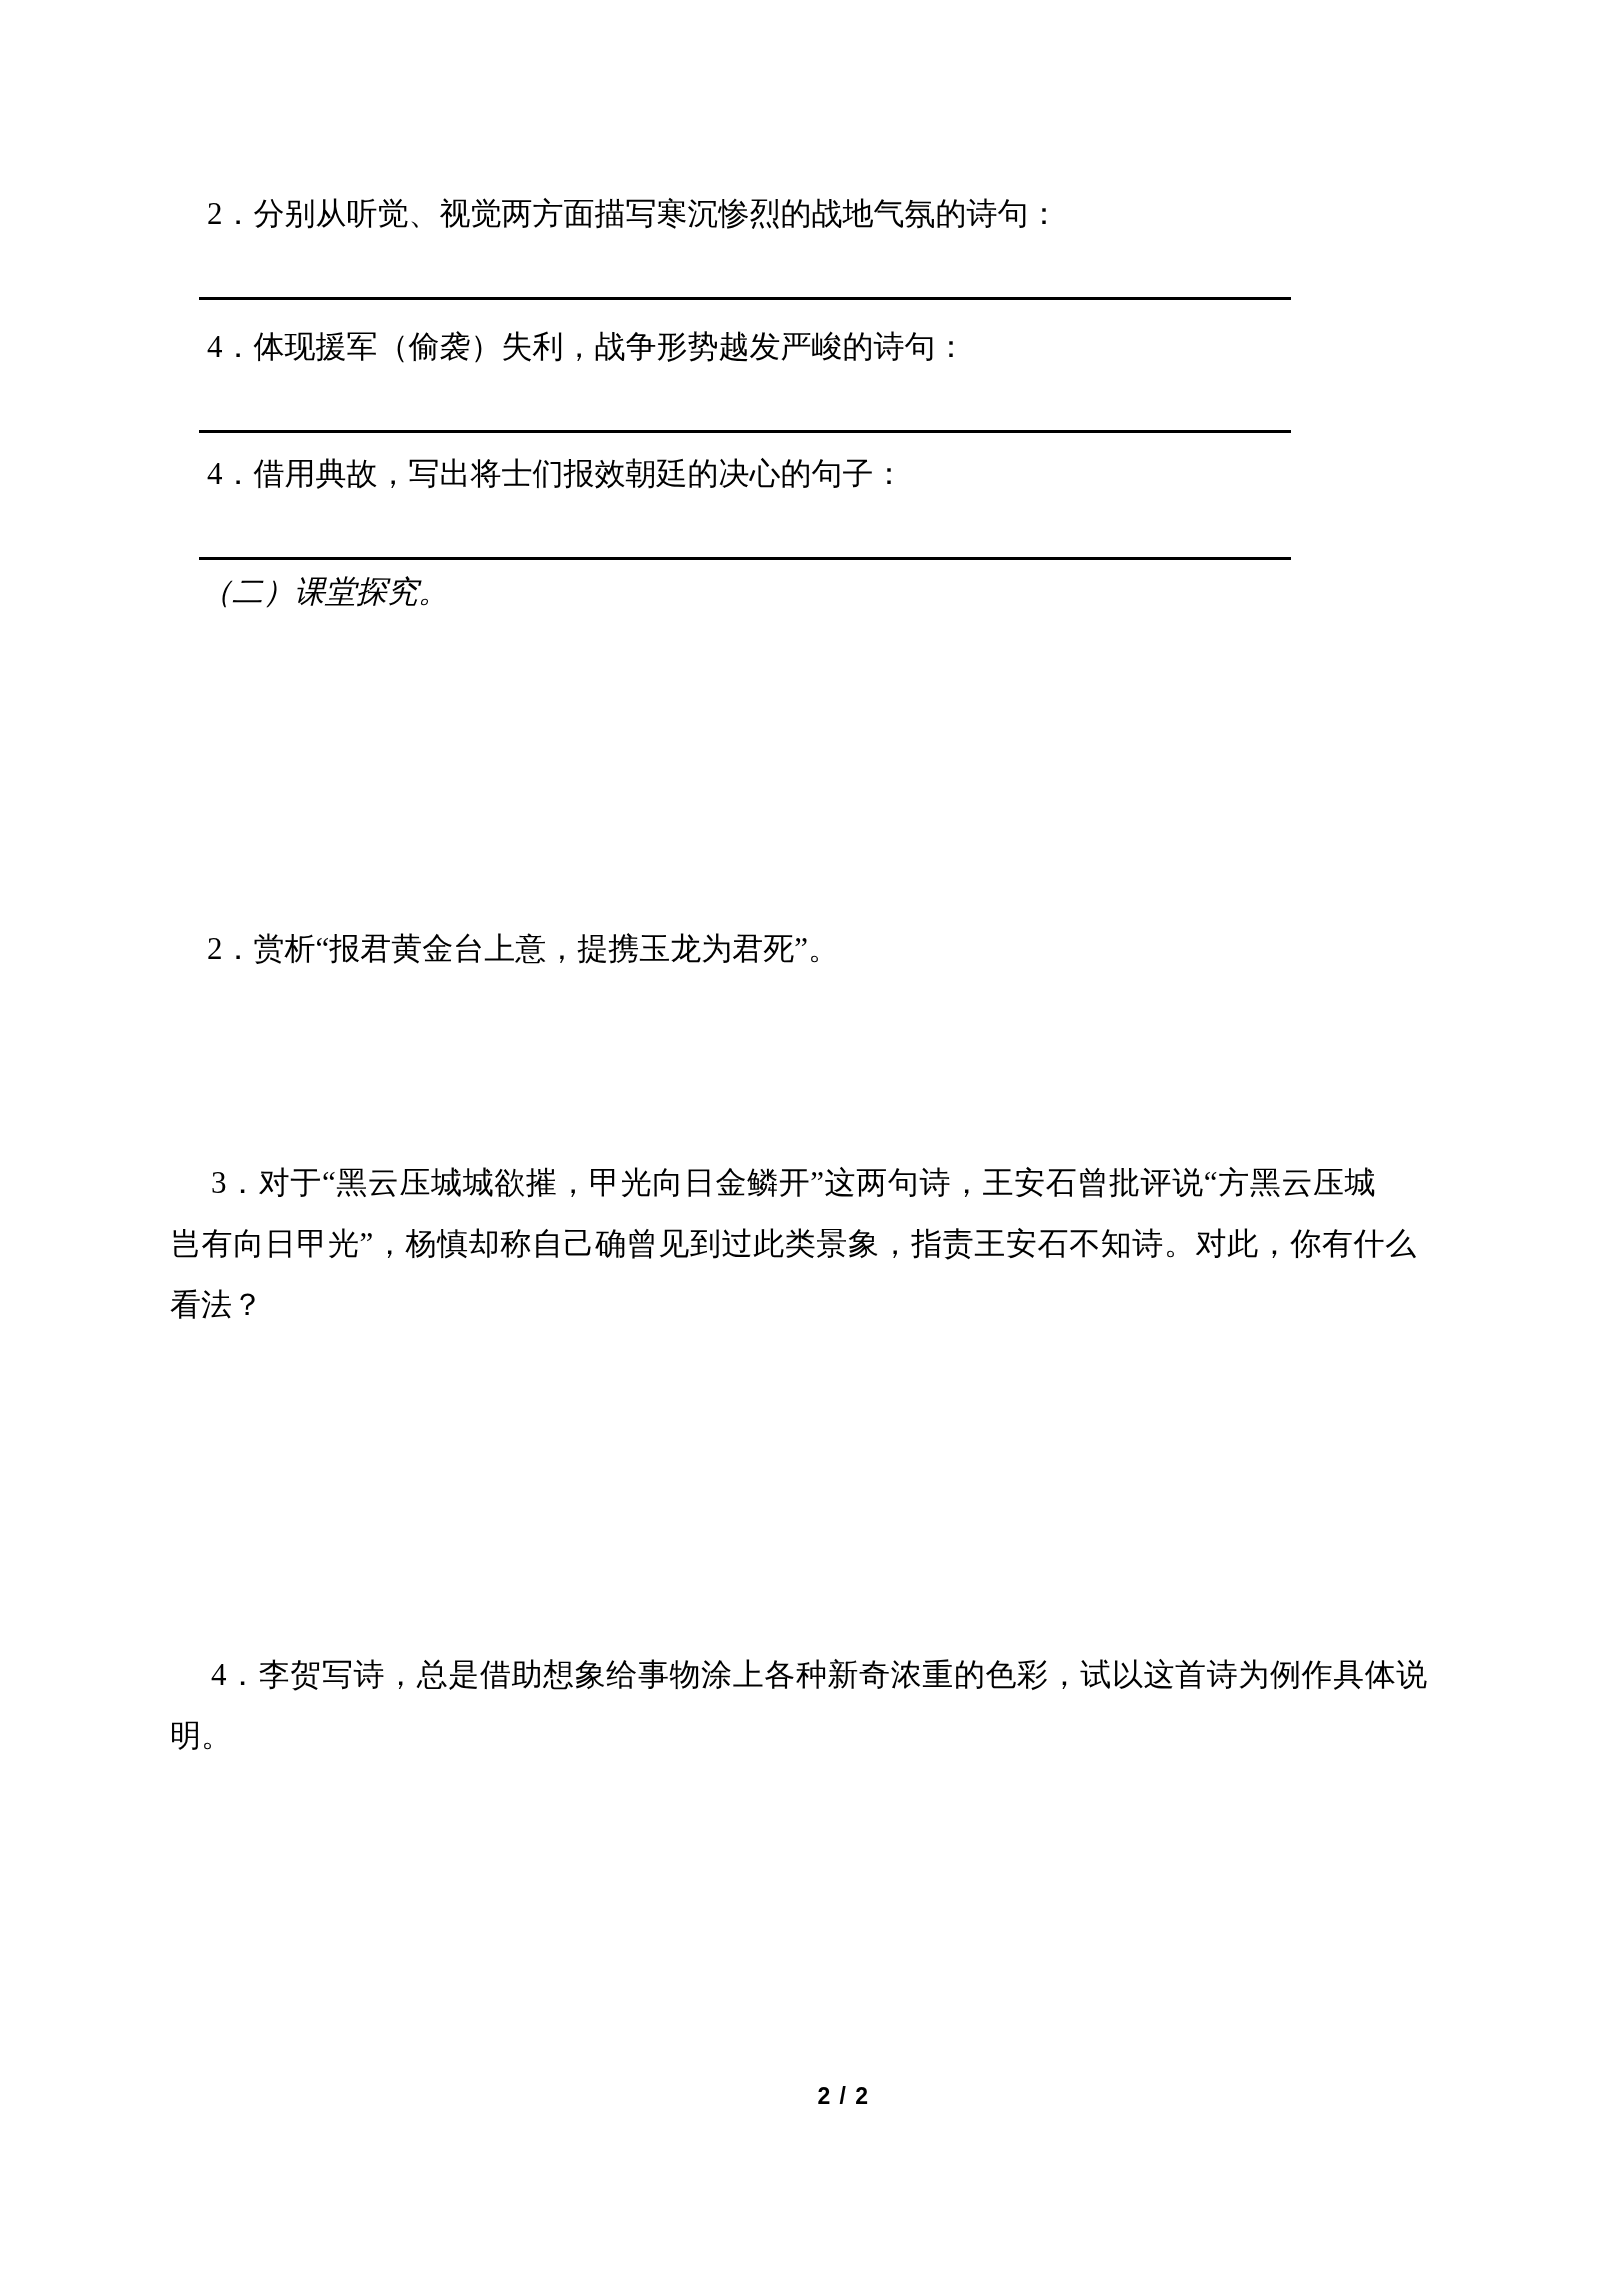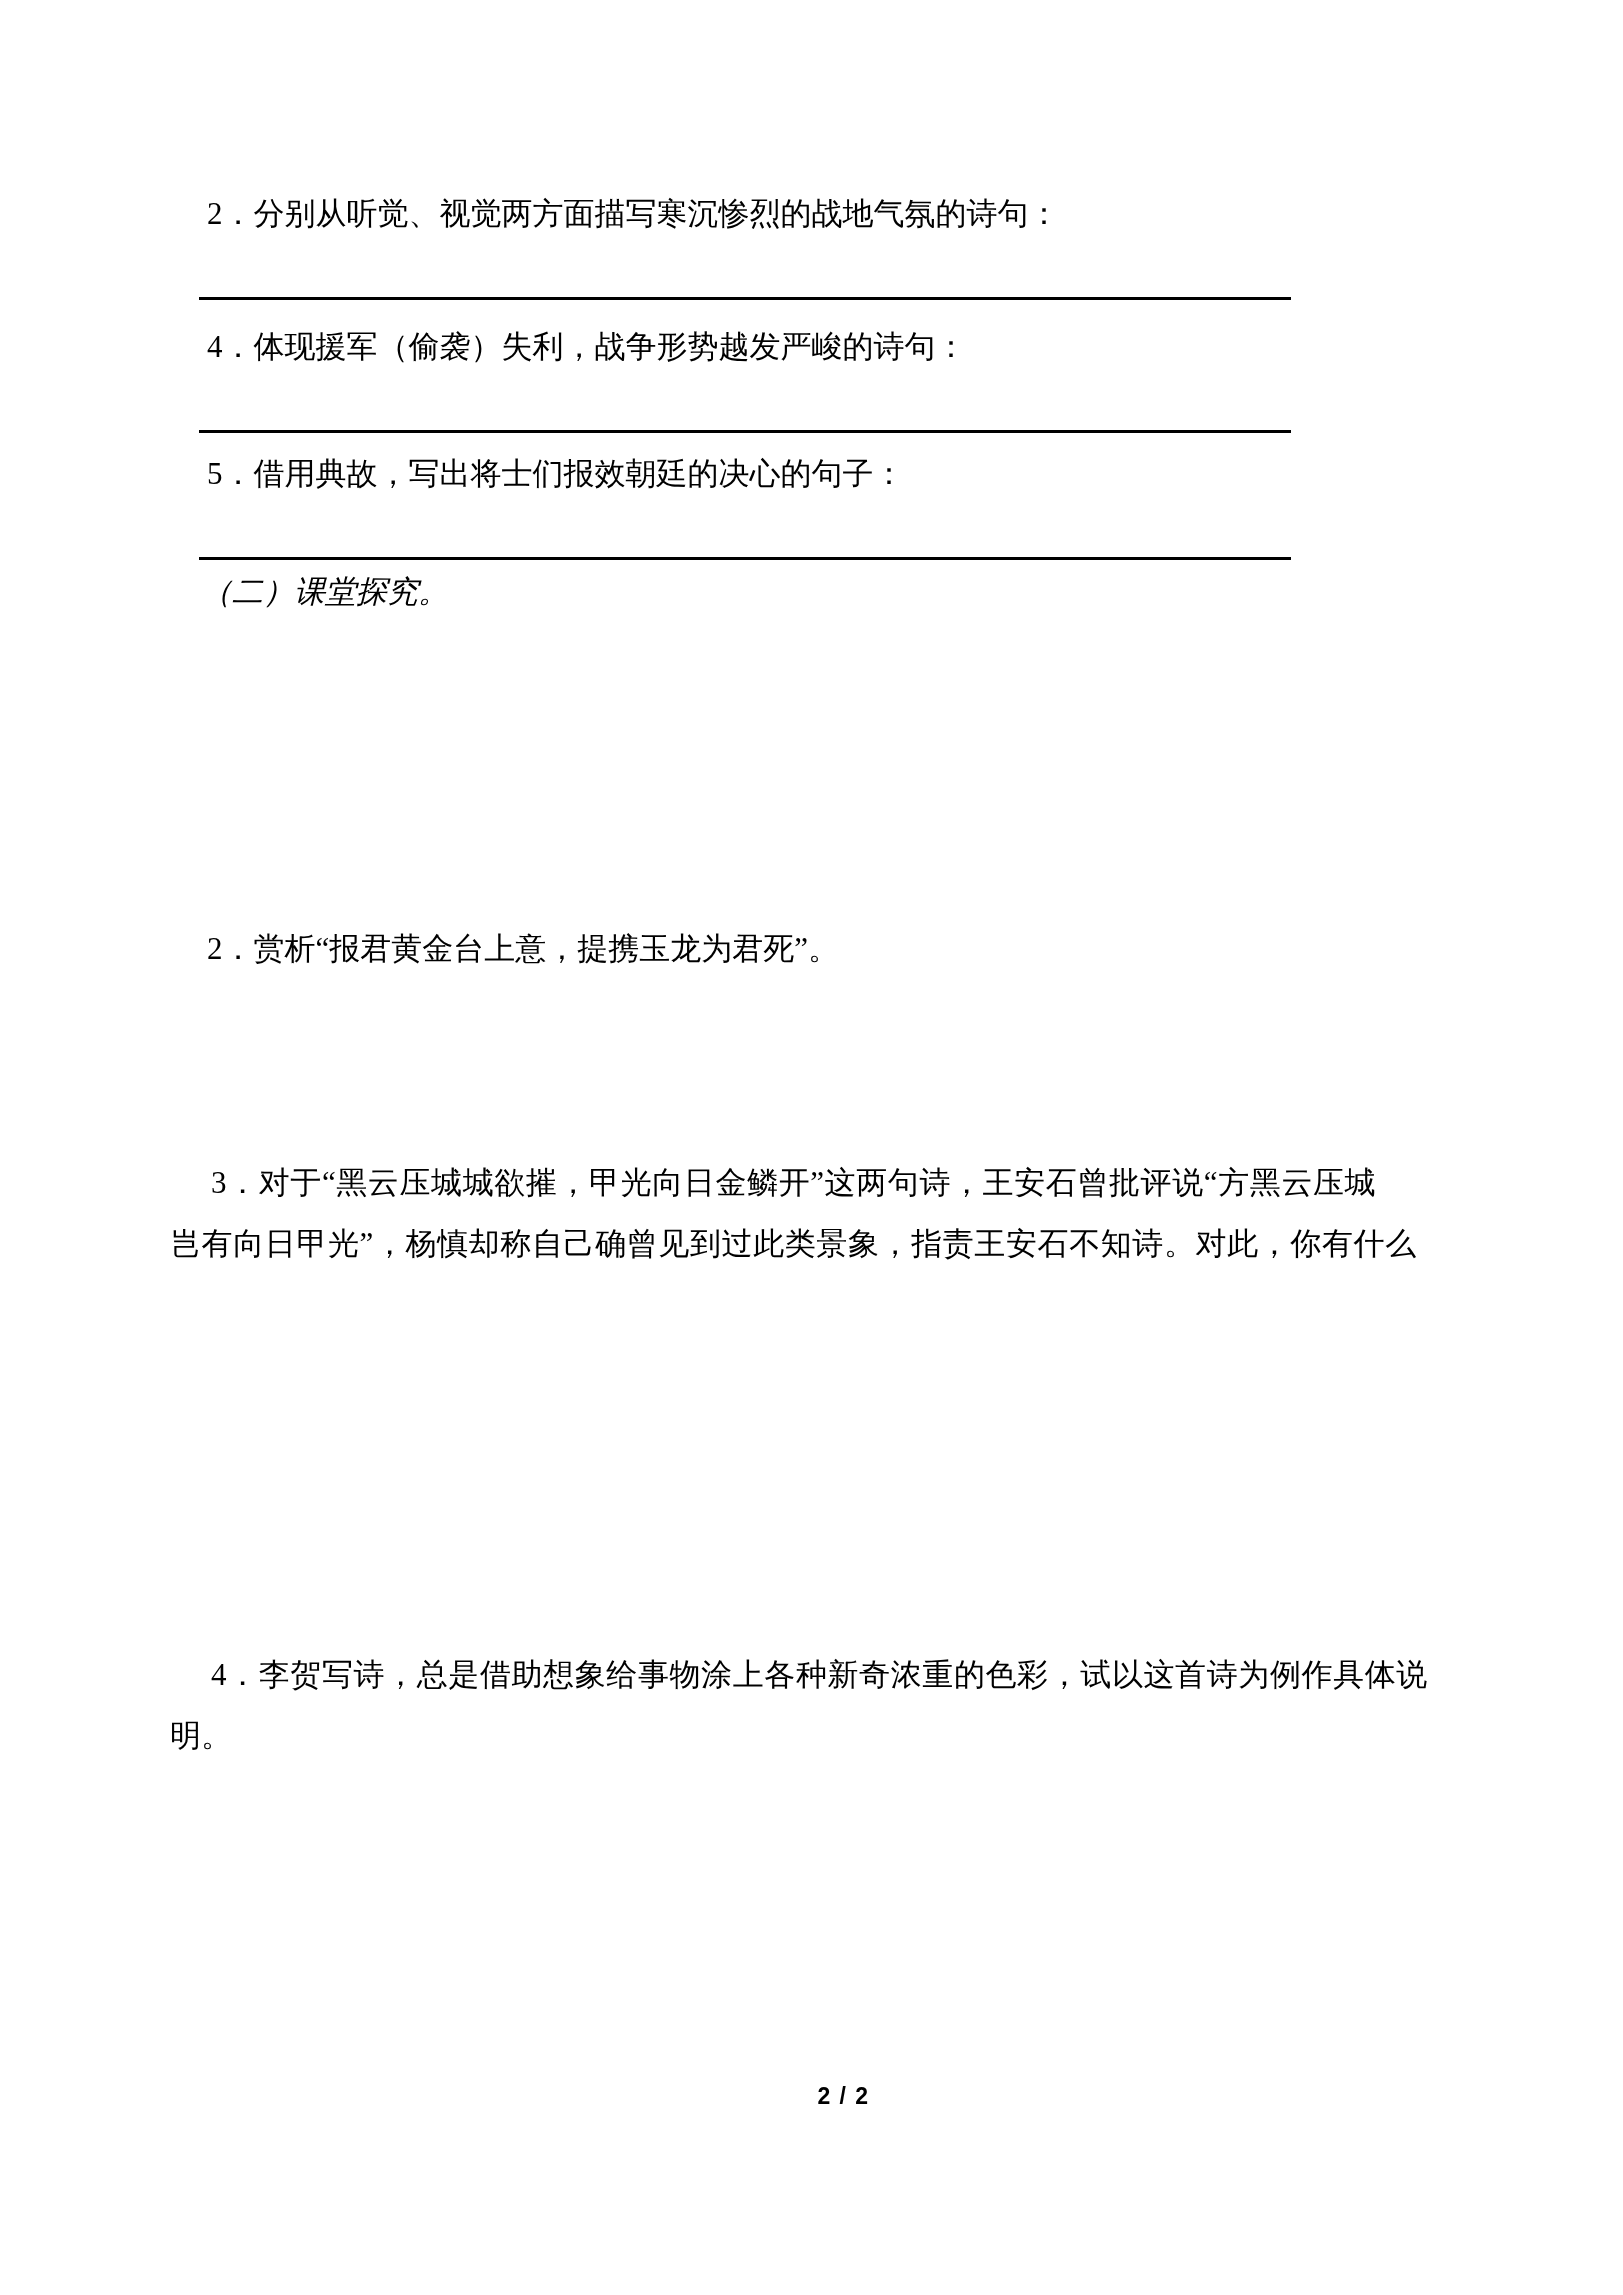--- a/index.html
+++ b/index.html
@@ -107,32 +107,33 @@
     <div class="prompt">2．分别从听觉、视觉两方面描写寒沉惨烈的战地气氛的诗句：</div>
     <div class="rule" style="top:99px;"></div>
   </div>
 
   <div class="blank-block" style="top:331px; height:109px;">
     <div class="prompt">4．体现援军（偷袭）失利，战争形势越发严峻的诗句：</div>
     <div class="rule" style="top:99px;"></div>
   </div>
 
   <div class="blank-block" style="top:458px; height:109px;">
-    <div class="prompt">5．借用典故，写出将士们报效朝廷的决心的句子：</div>
+    <div class="prompt">4．借用典故，写出将士们报效朝廷的决心的句子：</div>
     <div class="rule" style="top:99px;"></div>
   </div>
 
   <div class="section-head" style="top:576px;">（二）课堂探究。</div>
 
 
   <div class="single-line ind" style="top:933px;">2．赏析“报君黄金台上意，提携玉龙为君死”。</div>
 
   <div class="explore-q" style="top:1152px;">
     <span class="ln first just">3．对于“黑云压城城欲摧，甲光向日金鳞开”这两句诗，王安石曾批评说“方黑云压城</span>
     <span class="ln just">岂有向日甲光”，杨慎却称自己确曾见到过此类景象，指责王安石不知诗。对此，你有什么</span>
+    <span class="ln">看法？</span>
   </div>
 
   <div class="explore-q" style="top:1644px;">
     <span class="ln first just">4．李贺写诗，总是借助想象给事物涂上各种新奇浓重的色彩，试以这首诗为例作具体说</span>
     <span class="ln">明。</span>
   </div>
 
   <div class="footer">2 / 2</div>
 
 </div>

